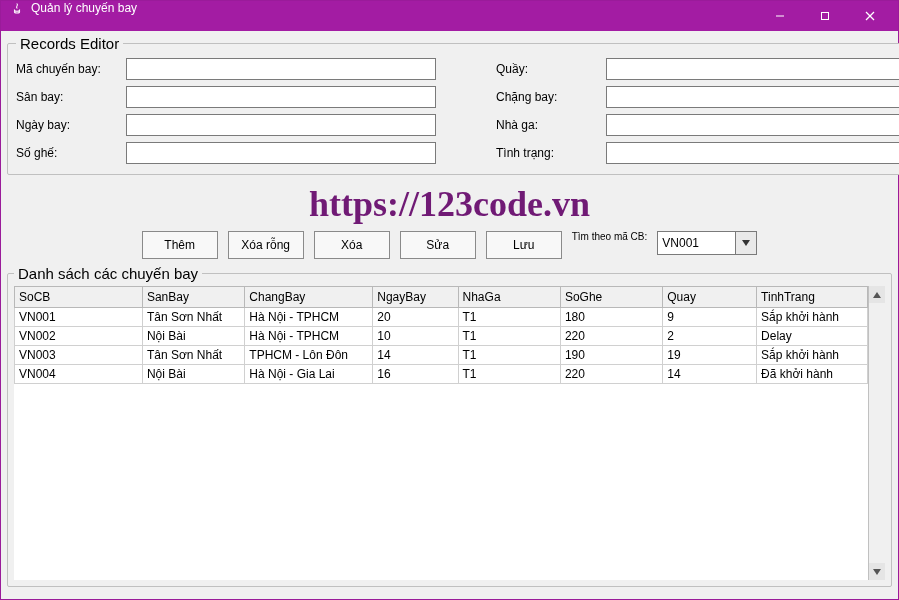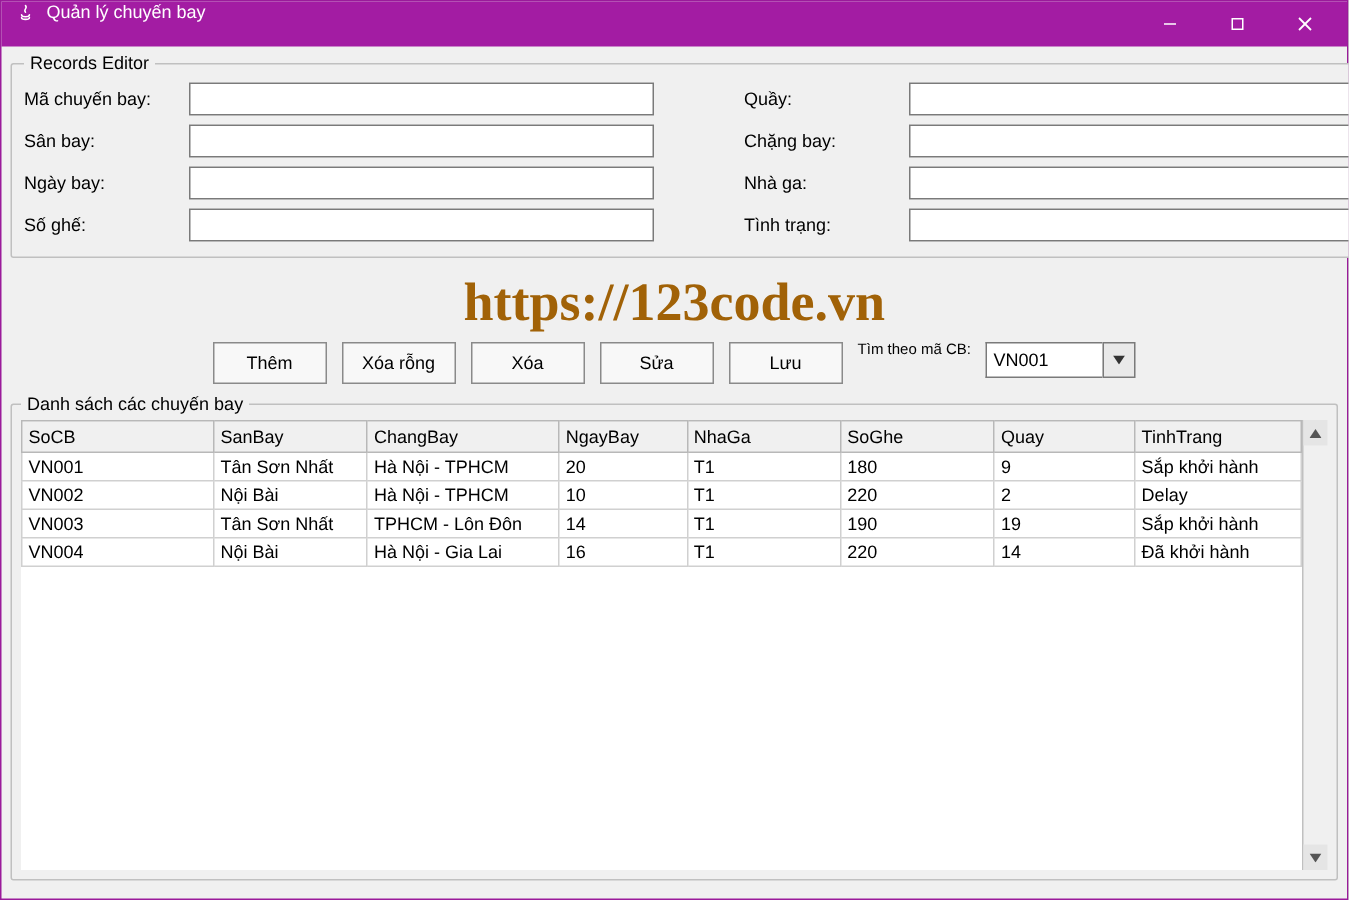--- a/index.html
+++ b/index.html
@@ -23,37 +23,37 @@
     color: #fff; cursor: default;
   }
 
   .content { flex: 1; padding: 4px 6px 6px 6px; display:flex; flex-direction:column; position:relative; }
 
   
   fieldset {
     border: 1px solid #c0c0c0; border-radius: 2px; margin: 0 0 6px 0; padding: 6px 8px 10px 8px;
     background: #f0f0f0;
   }
-  legend { padding: 0 4px; color: #000; font-size: 12px; }
+  legend { padding: 0 4px; color: #000; font-size: 15px; }
 
   .form-grid {
     display: grid;
     grid-template-columns: 110px 310px 60px 110px 310px;
     row-gap: 6px;
     align-items: center;
   }
   .form-grid label { font-size: 12px; color:#000000; }
   .text-input {
     height: 22px; border: 1px solid #7a7a7a; background: #fff; padding: 0 3px;
     font-family: inherit; font-size: 12px;
   }
 
   .watermark {
     text-align: center; font-family: "Times New Roman", serif;
-    font-size: 36px; font-weight: bold; color: #a16207;
+    font-size: 36px; font-weight: bold; color: #701a75;
     margin: 2px 0 6px 0; user-select:none;
   }
 
   .toolbar { display: flex; align-items: flex-start; justify-content: center; gap: 10px; margin-bottom: 6px; }
   .btn {
     min-width: 76px; height: 28px; background: #f8f8f8;
     border: 1px solid #8a8a8a; font-family: inherit; font-size: 12px;
     cursor: default; padding: 0 10px;
   }
   .toolbar label { font-size: 10px; }

